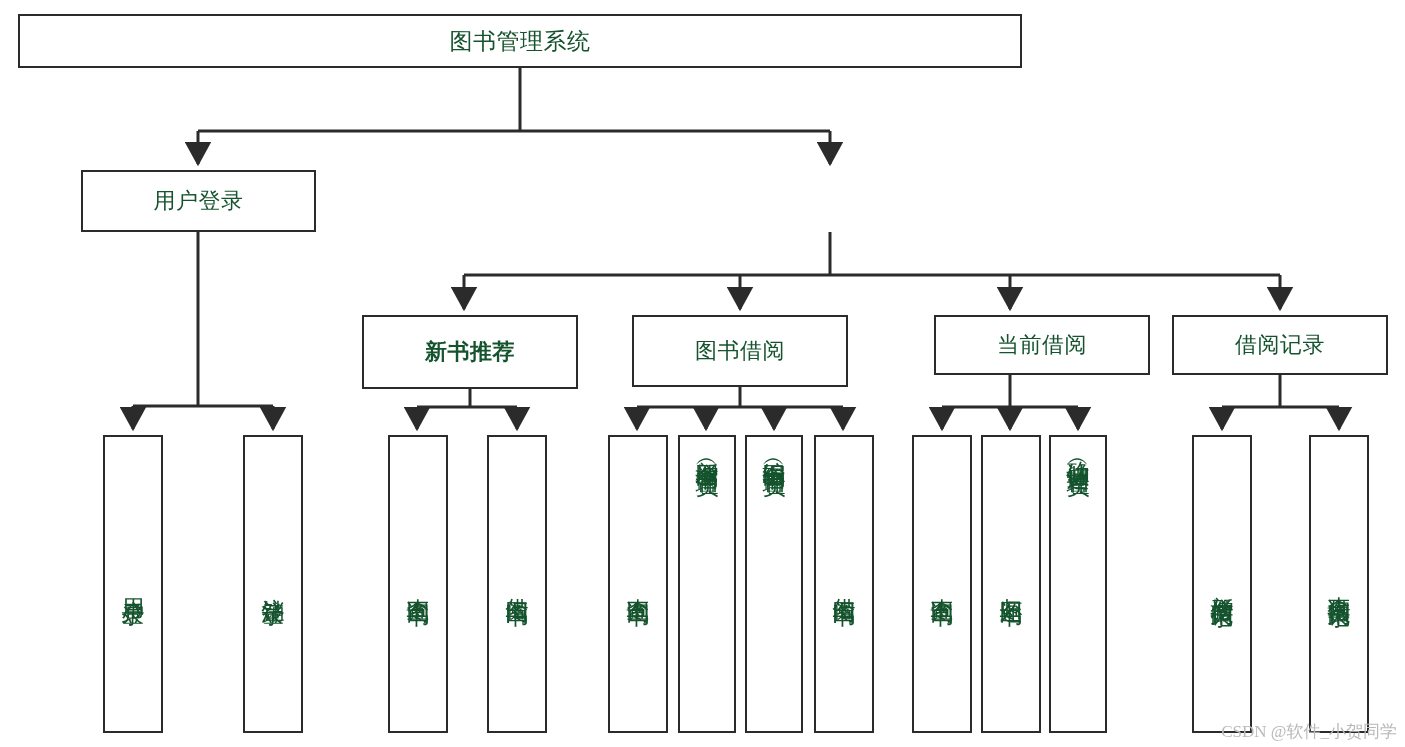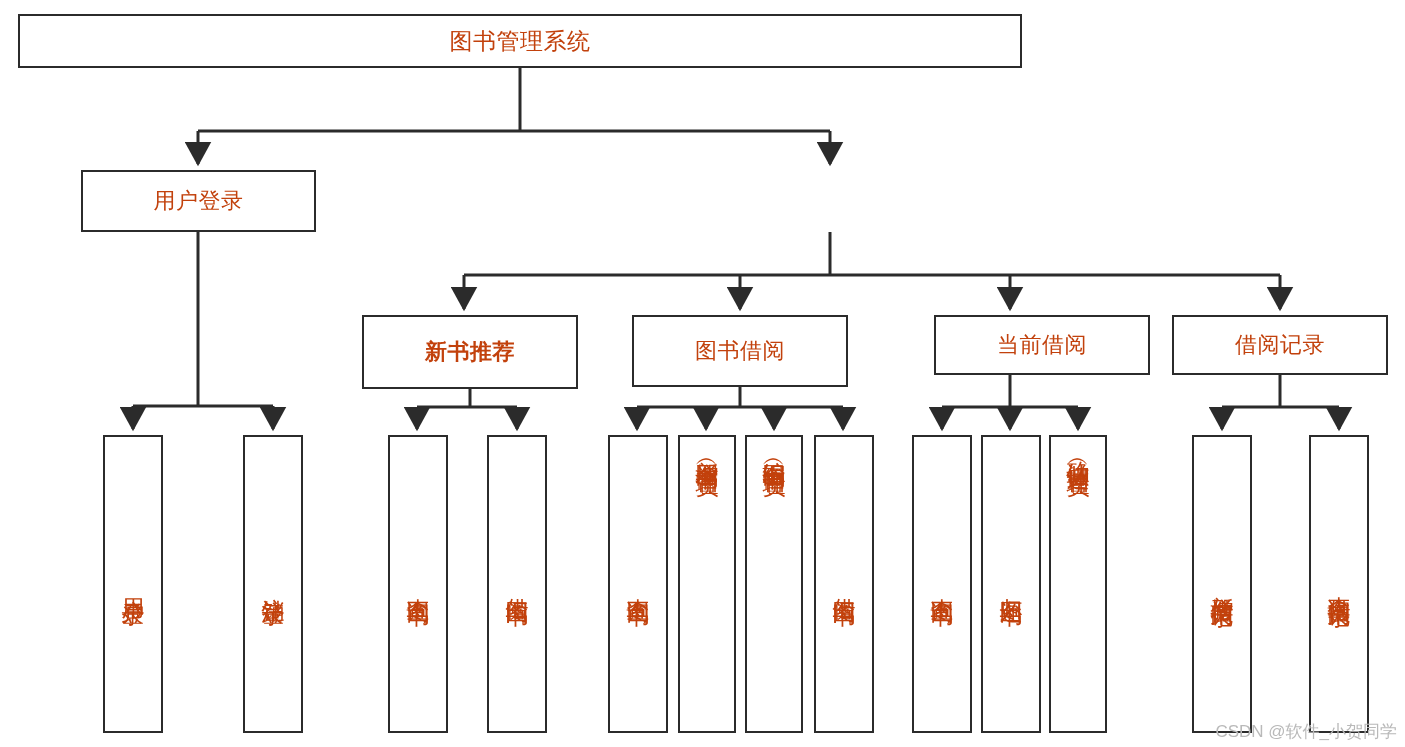--- a/index.html
+++ b/index.html
@@ -26,21 +26,21 @@
     pointer-events: none;
   }
   .node {
     position: absolute;
     box-sizing: border-box;
     border: 2px solid #2b2b2b;
     background: #ffffff;
     display: flex;
     align-items: center;
     justify-content: center;
-    color: #c2410c;
+    color: #14532d;
     z-index: 2;
   }
   .node .label {
     display: block;
     text-align: center;
     line-height: 1.05;
     white-space: nowrap;
   }
   .node.horiz .label {
     font-size: 22px;
@@ -63,20 +63,21 @@
   }
   #root-node .label { font-size: 23px; }
   #watermark {
     position: absolute;
     right: 8px;
     bottom: 4px;
     font-size: 17px;
     color: #b9b9b9;
     z-index: 3;
     white-space: nowrap;
+    font-family: Liberation Serif, serif;
   }
 </style>
 </head>
 <body>
 
 <div id="canvas">
 
   <svg id="edges" viewBox="0 0 1405 747">
     <defs>
       <marker id="arrow" viewBox="0 0 12 12" refX="10" refY="6" markerWidth="9" markerHeight="9" orient="auto-start-reverse">

